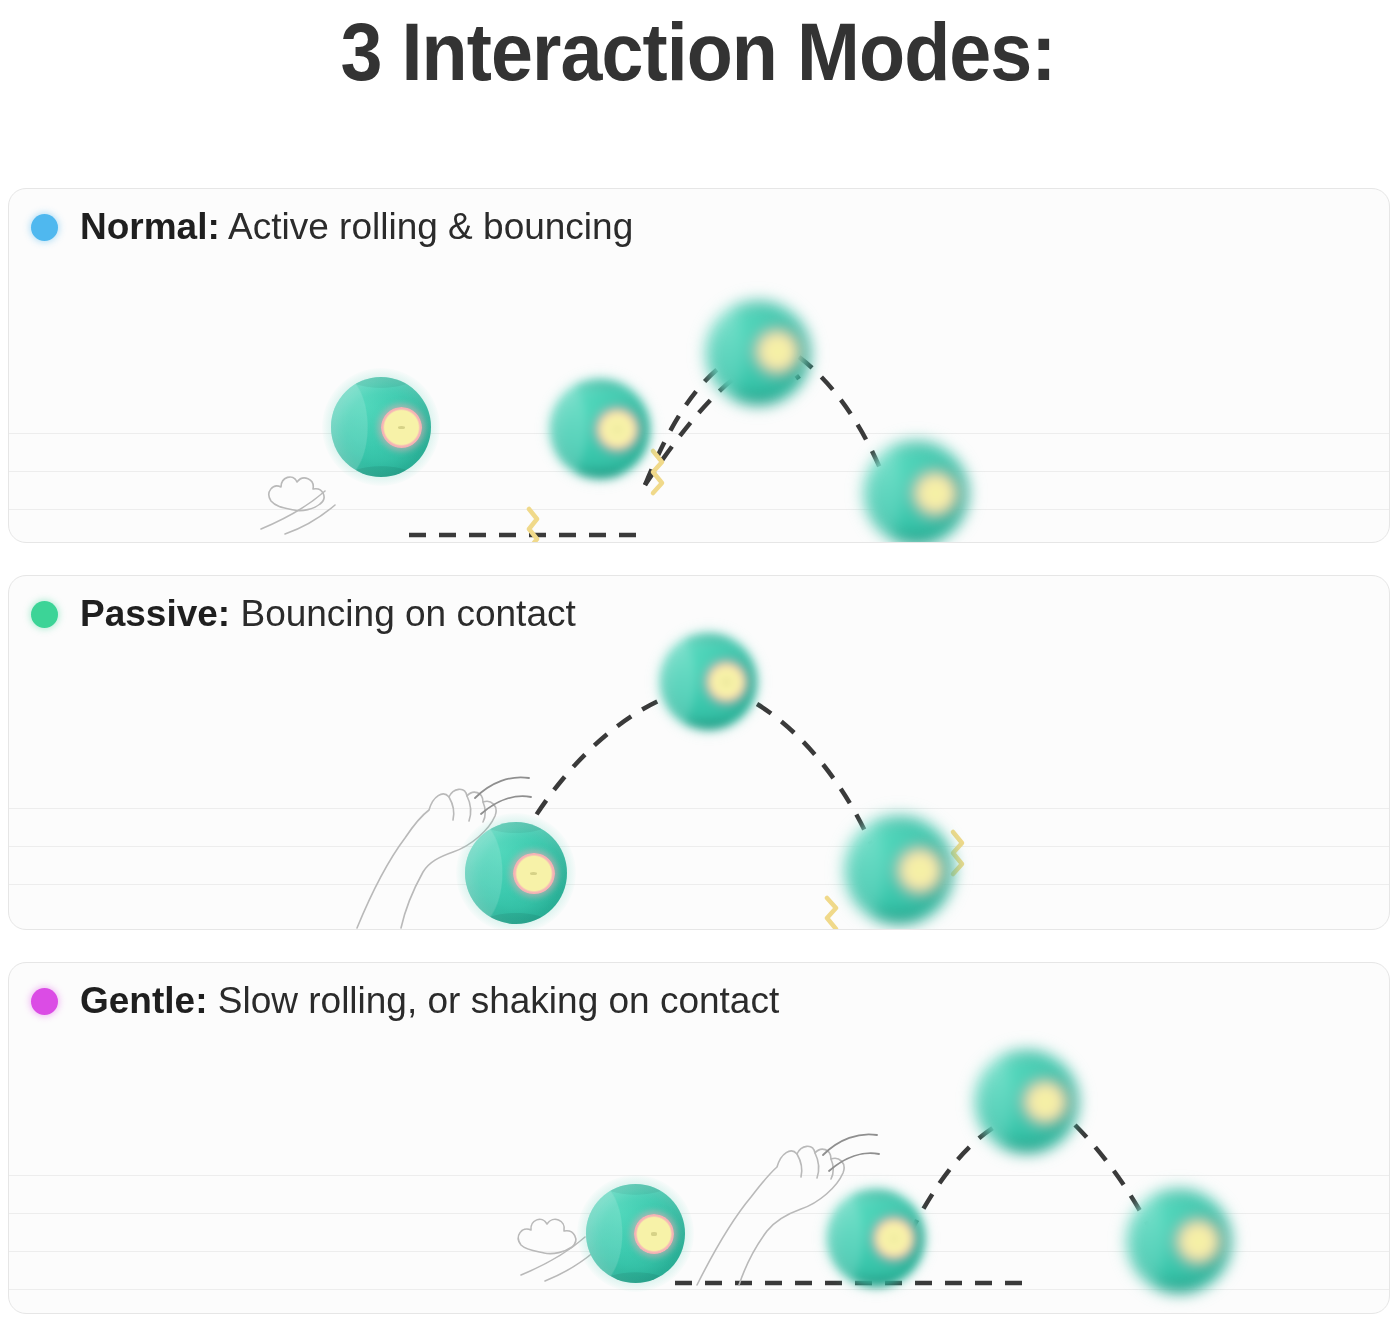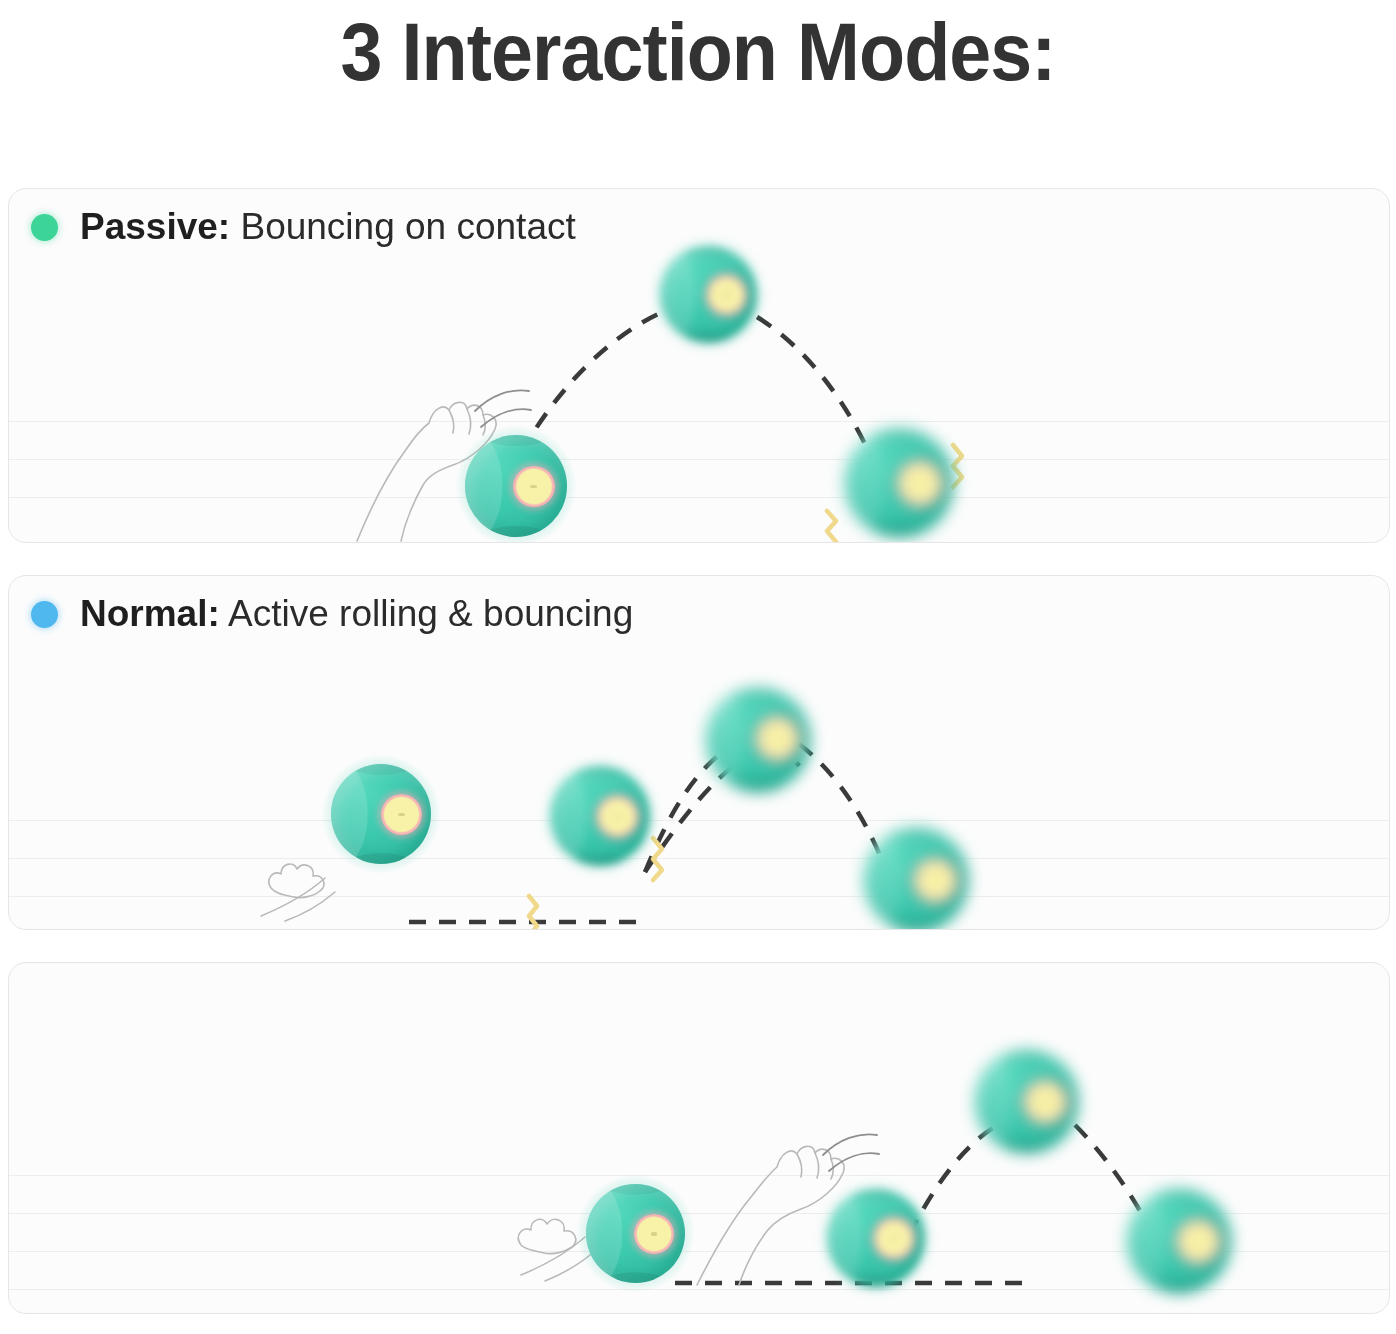--- a/index.html
+++ b/index.html
@@ -133,20 +133,86 @@
 </style>
 </head>
 <body>
 
 <div class="title">3 Interaction Modes:</div>
 
 <div class="cards">
 
   <div class="card">
     <div class="rules">
+      <div class="rule" style="top:244px"></div>
+      <div class="rule" style="top:282px"></div>
+      <div class="rule" style="top:320px"></div>
+    </div>
+
+    <div class="hdr">
+      <span class="dot" style="background:#4FB8EF;box-shadow:0 0 7px 1px rgba(79,184,239,.45)"></span>
+      <span class="hdr-text">
+        <span class="lead">Normal:</span> 
+        <span class="desc">Active rolling &amp; bouncing</span>
+      </span>
+    </div>
+
+    <div class="scene">
+      <svg width="1380" height="353" viewBox="0 0 1380 353">
+
+        <path class="dash" d="M400,346 L640,346"></path>
+
+        <path class="dash" d="M636,296 Q748,128 790,190" transform="translate(0,0)"></path>
+        <path class="dash" d="M636,296 C660,238 690,180 742,160"></path>
+        <path class="dash" d="M790,168 C832,200 860,250 878,296"></path>
+
+        <g>
+          <path class="art" d="M262,312 c-6,-9 2,-18 10,-14 c0,-10 12,-14 16,-5 c6,-8 18,-3 16,7 c10,-2 15,9 7,15 c-6,5 -18,8 -26,6 c-9,-2 -18,-3 -23,-9 z"></path>
+        </g>
+
+        <g>
+          <path class="art" d="M252,340 C276,330 298,318 316,302"></path>
+          <path class="art" d="M276,345 C296,338 312,328 326,316"></path>
+        </g>
+
+        <g>
+          <path class="zig" d="M520,320 l8,10 l-8,10 l8,10 l-8,10"></path>
+          <path class="zig" d="M644,262 l9,11 l-9,10 l9,11 l-9,10"></path>
+        </g>
+      </svg>
+
+      <div class="ball glow" style="left:322px;top:448px;width:100px;height:100px;margin-top:-260px;">
+        <span class="seam"></span>
+        <span class="eye" style="left:50%;top:30%;">
+            <span class="pupil"></span>
+          </span>
+      </div>
+      <div class="ball blur-soft glow" style="left:541px;top:190px;width:100px;height:100px;">
+        <span class="seam"></span>
+        <span class="eye" style="left:47%;top:30%;">
+            <span class="pupil"></span>
+          </span>
+      </div>
+      <div class="ball blur glow" style="left:697px;top:112px;width:104px;height:104px;">
+        <span class="seam"></span>
+        <span class="eye" style="left:48%;top:28%;">
+            <span class="pupil"></span>
+          </span>
+      </div>
+      <div class="ball blur glow" style="left:855px;top:252px;width:104px;height:104px;">
+        <span class="seam"></span>
+        <span class="eye" style="left:48%;top:30%;">
+            <span class="pupil"></span>
+          </span>
+      </div>
+    </div>
+  </div>
+
+  <div class="card">
+    <div class="rules">
       <div class="rule" style="top:232px"></div>
       <div class="rule" style="top:270px"></div>
       <div class="rule" style="top:308px"></div>
     </div>
 
     <div class="hdr">
       <span class="dot" style="background:#3CD497;box-shadow:0 0 7px 1px rgba(60,212,151,.40)"></span>
       <span class="hdr-text">
         <span class="lead">Passive:</span> 
         <span class="desc">Bouncing on contact</span>
@@ -196,94 +262,35 @@
       </div>
       <div class="ball blur glow" style="left:836px;top:240px;width:108px;height:108px;">
         <span class="seam"></span>
         <span class="eye" style="left:49%;top:30%;">
             <span class="pupil"></span>
           </span>
       </div>
     </div>
   </div>
 
-  <div class="card">
-    <div class="rules">
-      <div class="rule" style="top:244px"></div>
-      <div class="rule" style="top:282px"></div>
-      <div class="rule" style="top:320px"></div>
-    </div>
-
-    <div class="hdr">
-      <span class="dot" style="background:#4FB8EF;box-shadow:0 0 7px 1px rgba(79,184,239,.45)"></span>
-      <span class="hdr-text">
-        <span class="lead">Normal:</span> 
-        <span class="desc">Active rolling &amp; bouncing</span>
-      </span>
-    </div>
-
-    <div class="scene">
-      <svg width="1380" height="353" viewBox="0 0 1380 353">
-
-        <path class="dash" d="M400,346 L640,346"></path>
-
-        <path class="dash" d="M636,296 Q748,128 790,190" transform="translate(0,0)"></path>
-        <path class="dash" d="M636,296 C660,238 690,180 742,160"></path>
-        <path class="dash" d="M790,168 C832,200 860,250 878,296"></path>
-
-        <g>
-          <path class="art" d="M262,312 c-6,-9 2,-18 10,-14 c0,-10 12,-14 16,-5 c6,-8 18,-3 16,7 c10,-2 15,9 7,15 c-6,5 -18,8 -26,6 c-9,-2 -18,-3 -23,-9 z"></path>
-        </g>
-
-        <g>
-          <path class="art" d="M252,340 C276,330 298,318 316,302"></path>
-          <path class="art" d="M276,345 C296,338 312,328 326,316"></path>
-        </g>
-
-        <g>
-          <path class="zig" d="M520,320 l8,10 l-8,10 l8,10 l-8,10"></path>
-          <path class="zig" d="M644,262 l9,11 l-9,10 l9,11 l-9,10"></path>
-        </g>
-      </svg>
-
-      <div class="ball glow" style="left:322px;top:448px;width:100px;height:100px;margin-top:-260px;">
-        <span class="seam"></span>
-        <span class="eye" style="left:50%;top:30%;">
-            <span class="pupil"></span>
-          </span>
-      </div>
-      <div class="ball blur-soft glow" style="left:541px;top:190px;width:100px;height:100px;">
-        <span class="seam"></span>
-        <span class="eye" style="left:47%;top:30%;">
-            <span class="pupil"></span>
-          </span>
-      </div>
-      <div class="ball blur glow" style="left:697px;top:112px;width:104px;height:104px;">
-        <span class="seam"></span>
-        <span class="eye" style="left:48%;top:28%;">
-            <span class="pupil"></span>
-          </span>
-      </div>
-      <div class="ball blur glow" style="left:855px;top:252px;width:104px;height:104px;">
-        <span class="seam"></span>
-        <span class="eye" style="left:48%;top:30%;">
-            <span class="pupil"></span>
-          </span>
-      </div>
-    </div>
-  </div>
-
   <div class="card" style="height:352px;margin-bottom:0;">
     <div class="rules">
       <div class="rule" style="top:212px"></div>
       <div class="rule" style="top:250px"></div>
       <div class="rule" style="top:288px"></div>
       <div class="rule" style="top:326px"></div>
     </div>
 
+    <div class="hdr">
+      <span class="dot" style="background:#DB4CE5;box-shadow:0 0 7px 1px rgba(219,76,229,.40)"></span>
+      <span class="hdr-text">
+        <span class="lead">Gentle:</span> 
+        <span class="desc">Slow rolling, or shaking on contact</span>
+      </span>
+    </div>
 
     <div class="scene">
       <svg width="1380" height="352" viewBox="0 0 1380 352">
 
         <path class="dash" d="M666,320 L1024,320"></path>
 
         <path class="dash" d="M900,272 C926,222 956,178 996,158"></path>
 
         <path class="dash" d="M1066,162 C1096,192 1122,230 1140,264"></path>
 

